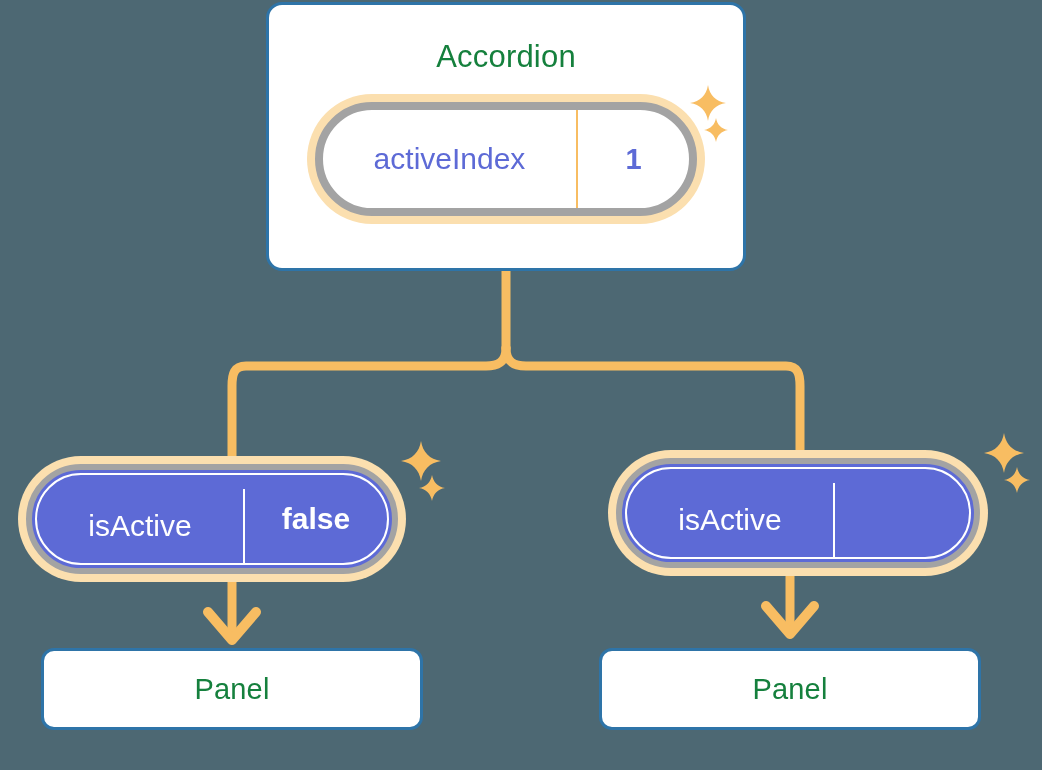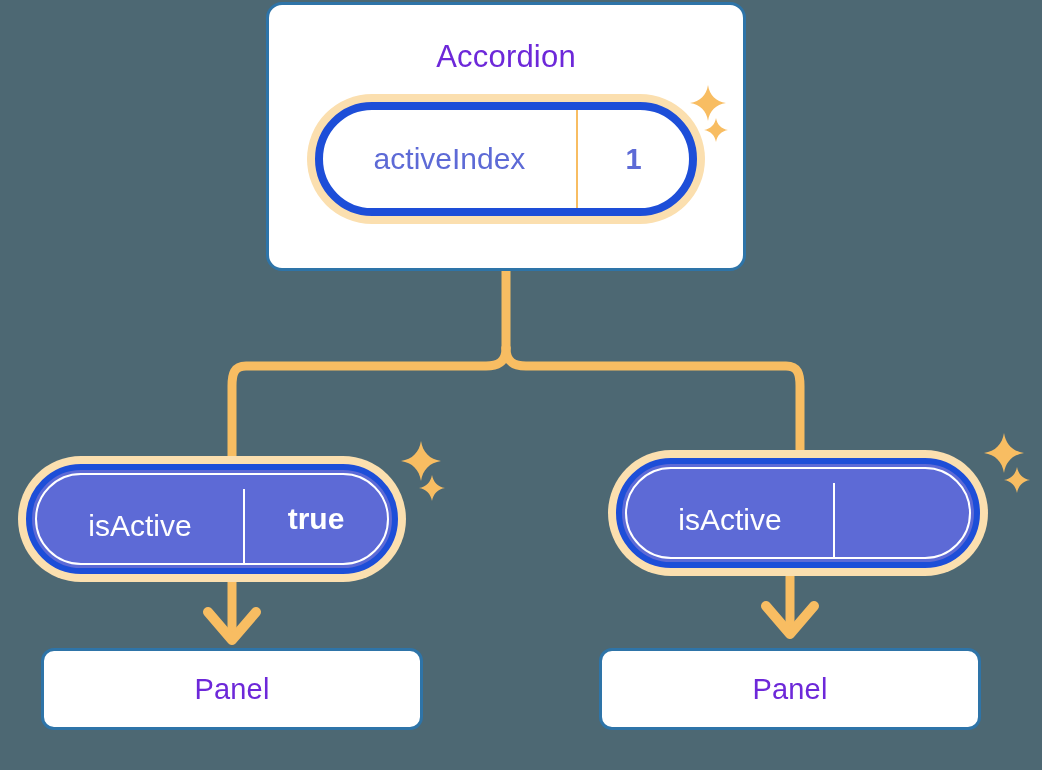--- a/index.html
+++ b/index.html
@@ -41,21 +41,21 @@
     top: 2px;
     width: 480px;
     height: 269px;
     border-radius: 16px;
   }
   .card-title {
     position: absolute;
     left: 0;
     width: 100%;
     text-align: center;
-    color: #6d28d9;
+    color: #15803d;
     font-size: 31px;
     font-weight: 400;
     letter-spacing: 0.2px;
   }
   #accordion-card .card-title { top: 34px; }
 
   .panel-card {
     width: 382px;
     height: 82px;
     border-radius: 13px;
@@ -79,21 +79,21 @@
     
     background: #fbdfaf;
     padding: 8px;
   }
   .pill-inner {
     flex: 1;
     display: flex;
     align-items: stretch;
     border-radius: 999px;
     box-sizing: border-box;
-    border: 7px solid #1d4ed8;
+    border: 7px solid #a3a3a3;
     overflow: hidden;
   }
   .pill-cell {
     display: flex;
     align-items: center;
     justify-content: center;
     box-sizing: border-box;
     white-space: nowrap;
   }
 
@@ -215,21 +215,21 @@
   <div class="sparkle" style="left:703px; top:117px;">
     <svg width="26" height="26" viewBox="0 0 26 26">
       <path d="M13,1 C14.1,7.6 18.4,11.9 25,13 C18.4,14.1 14.1,18.4 13,25 C11.9,18.4 7.6,14.1 1,13 C7.6,11.9 11.9,7.6 13,1 Z" fill="#f8bd62"></path>
     </svg>
   </div>
 
   <div class="pill pill-indigo" id="pill-isactive-left">
     <div class="pill-inner">
       <div class="inner-fill">
         <div class="pill-cell cell-key">isActive</div>
-        <div class="pill-cell cell-val">true</div>
+        <div class="pill-cell cell-val">false</div>
       </div>
     </div>
   </div>
   <div class="sparkle" style="left:400px; top:440px;">
     <svg width="42" height="42" viewBox="0 0 42 42">
       <path d="M21,1 C22.8,12.4 29.6,19.2 41,21 C29.6,22.8 22.8,29.6 21,41 C19.2,29.6 12.4,22.8 1,21 C12.4,19.2 19.2,12.4 21,1 Z" fill="#f8bd62"></path>
     </svg>
   </div>
   <div class="sparkle" style="left:418px; top:474px;">
     <svg width="28" height="28" viewBox="0 0 28 28">

